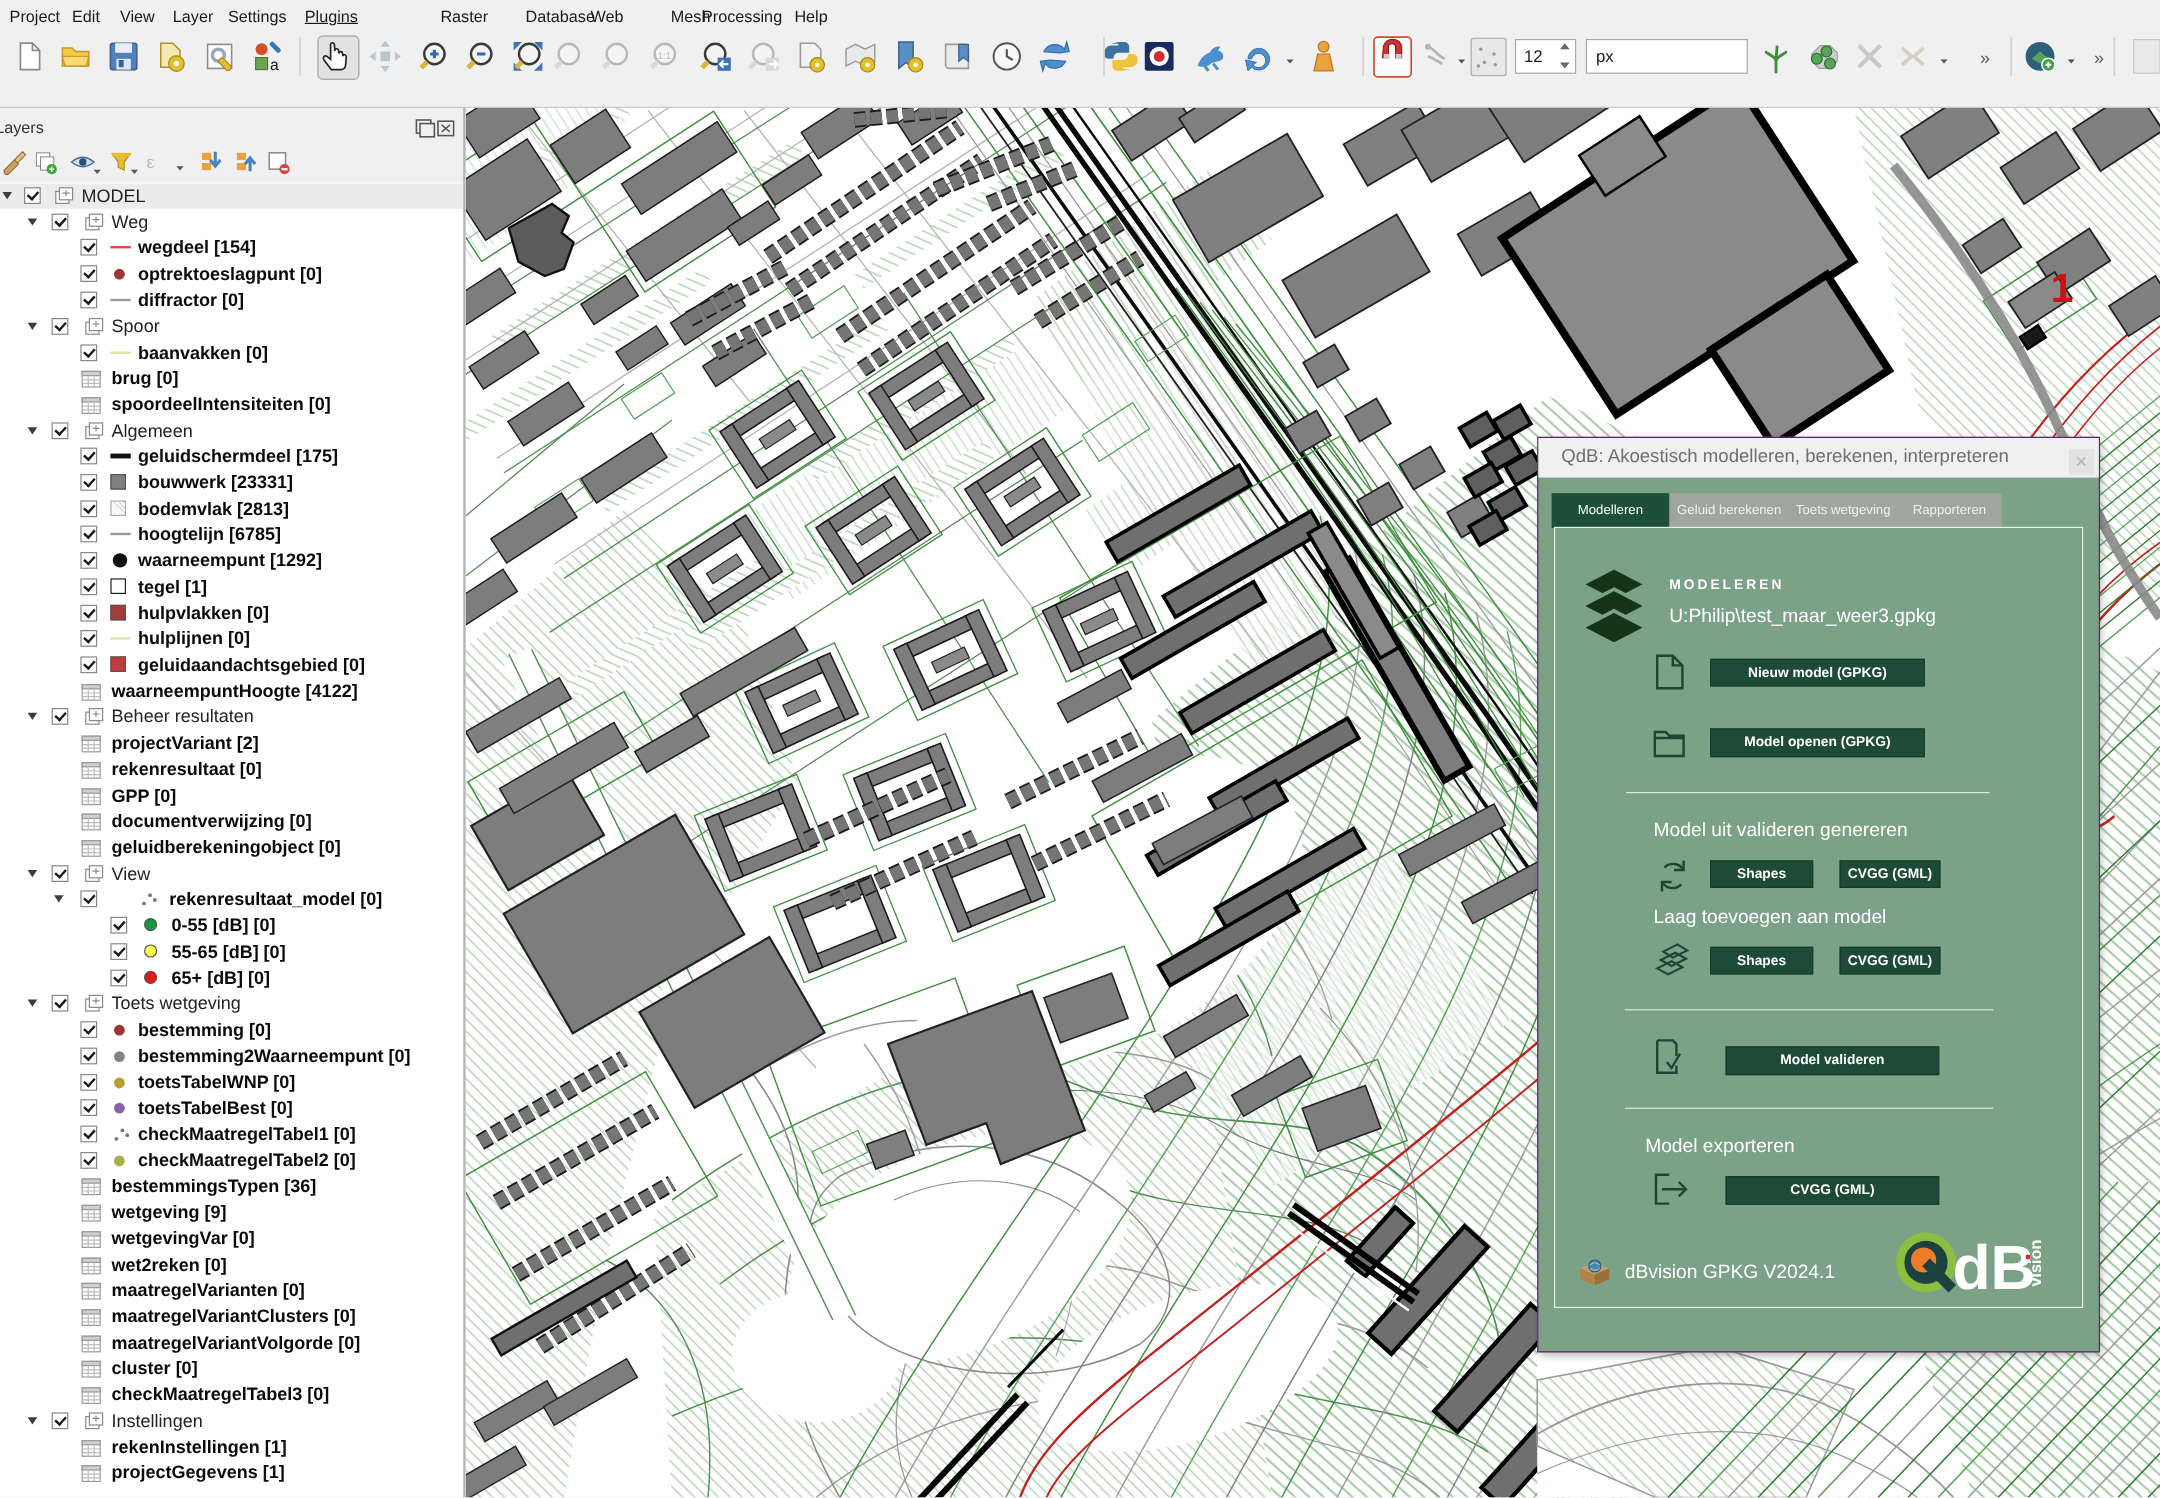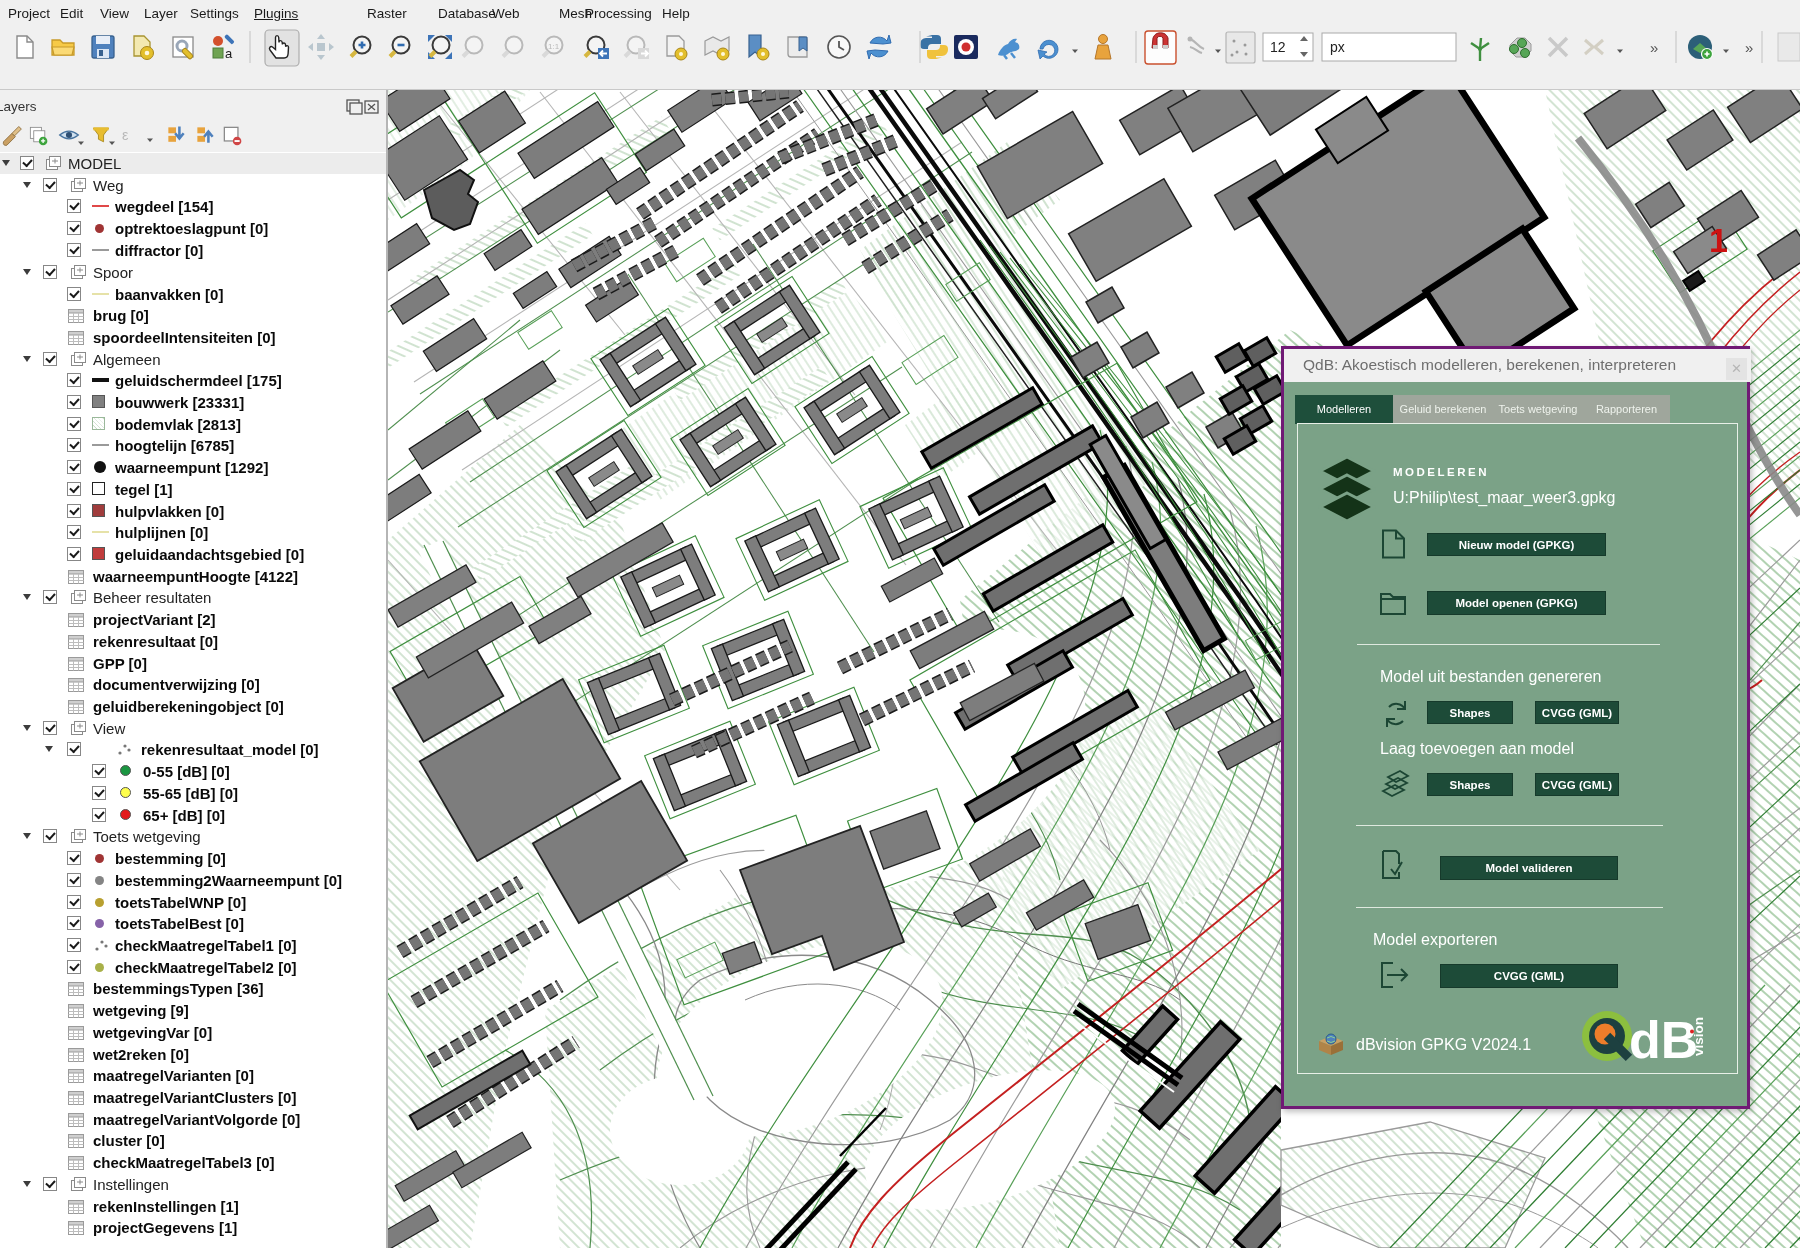--- a/index.html
+++ b/index.html
@@ -11,21 +11,21 @@
 #paneltitle{left:-4px;top:9px;font-size:13.5px;color:#333;}
 .row{position:absolute;left:0;width:384px;height:21px;}
 .row .lbl{position:absolute;top:2px;font-size:15px;font-weight:700;color:#0a0a0a;white-space:nowrap;}
 .row .glbl{position:absolute;top:2px;font-size:15px;font-weight:400;color:#222;white-space:nowrap;}
 .cb{position:absolute;top:3px;width:14px;height:14px;background:#fff;border:1px solid #878787;}
 .cb:after{content:"";position:absolute;left:2px;top:2px;width:7px;height:4px;border-left:2px solid #1a1a1a;border-bottom:2px solid #1a1a1a;transform:rotate(-48deg);}
 .arrow{position:absolute;top:7px;width:0;height:0;border-left:4.5px solid transparent;border-right:4.5px solid transparent;border-top:6px solid #3c3c3c;}
 .sline{position:absolute;top:9px;width:17px;height:2px;}
 .sdot{position:absolute;border-radius:50%;}
 .srect{position:absolute;top:3px;width:13px;height:13px;}
-#dlg{left:1281px;top:346px;width:469px;height:763px;background:#7ba287;border:3px solid #701a75;box-shadow:2px 3px 6px rgba(0,0,0,.25);}
+#dlg{left:1281px;top:364px;width:469px;height:763px;background:#7ba287;border:1px solid #701a75;box-shadow:2px 3px 6px rgba(0,0,0,.25);}
 #dlgtitle{left:0;top:0;width:467px;height:33px;background:#f0f0f0;}
 #dlgtitle span{position:absolute;left:19px;top:7px;font-size:15.5px;color:#6e6e6e;}
 #dlgclose{left:442px;top:9px;width:21px;height:22px;background:#e3e3e3;color:#b5b5b5;font-size:13px;text-align:center;line-height:22px;}
 .tab{position:absolute;top:46px;height:29px;font-size:11px;text-align:center;line-height:29px;white-space:nowrap;}
 #cborder{left:13px;top:74px;width:441px;height:651px;border:1px solid #e8f0e8;}
 .dbtn{position:absolute;background:#1d4b38;color:#fff;font-size:11.5px;font-weight:700;text-align:center;border:1px solid #163a2b;white-space:nowrap;}
 .dlbl{position:absolute;font-size:16px;color:#fff;white-space:nowrap;}
 .wline{position:absolute;height:1px;background:#dfe9df;}
 </style></head>
 <body>
@@ -1095,21 +1095,21 @@
     <svg class="abs" style="left:97px;top:180px" width="26" height="30">
       <path d="M2,1.5 h13 l8,8 v19 h-21 z" fill="none" stroke="#1c4634" stroke-width="2"></path>
       <path d="M15,1.5 v8 h8" fill="none" stroke="#1c4634" stroke-width="2"></path>
     </svg>
     <div class="dbtn" style="left:143px;top:184px;width:179px;height:23px;line-height:22px;">Nieuw model (GPKG)</div>
     <svg class="abs" style="left:95px;top:241px" width="28" height="28">
       <path d="M2,4 h9 l3,3 h12 v17 h-24 z M2,9 h24" fill="none" stroke="#1c4634" stroke-width="2"></path>
     </svg>
     <div class="dbtn" style="left:143px;top:242px;width:179px;height:24px;line-height:23px;">Model openen (GPKG)</div>
     <div class="wline" style="left:73px;top:295px;width:303px;"></div>
-    <div class="dlbl" style="left:96px;top:319px;">Model uit bestanden genereren</div>
+    <div class="dlbl" style="left:96px;top:319px;">Model uit valideren genereren</div>
     <svg class="abs" style="left:98px;top:350px" width="28" height="30">
       <path d="M7,8 a10,10 0 0 1 16,2 m0,-8 v8 h-8 M21,22 a10,10 0 0 1 -16,-2 m0,8 v-8 h8" fill="none" stroke="#1c4634" stroke-width="2"></path>
     </svg>
     <div class="dbtn" style="left:143px;top:352px;width:86px;height:23px;line-height:22px;">Shapes</div>
     <div class="dbtn" style="left:251px;top:352px;width:84px;height:23px;line-height:22px;">CVGG (GML)</div>
     <div class="dlbl" style="left:96px;top:391px;">Laag toevoegen aan model</div>
     <svg class="abs" style="left:94px;top:418px" width="32" height="34">
       <g fill="none" stroke="#1c4634" stroke-width="1.8">
         <path d="M10,10 l12,-6 8,5 -12,6 z"></path>
         <path d="M8,17 l12,-6 9,5 -12,6 z"></path>

